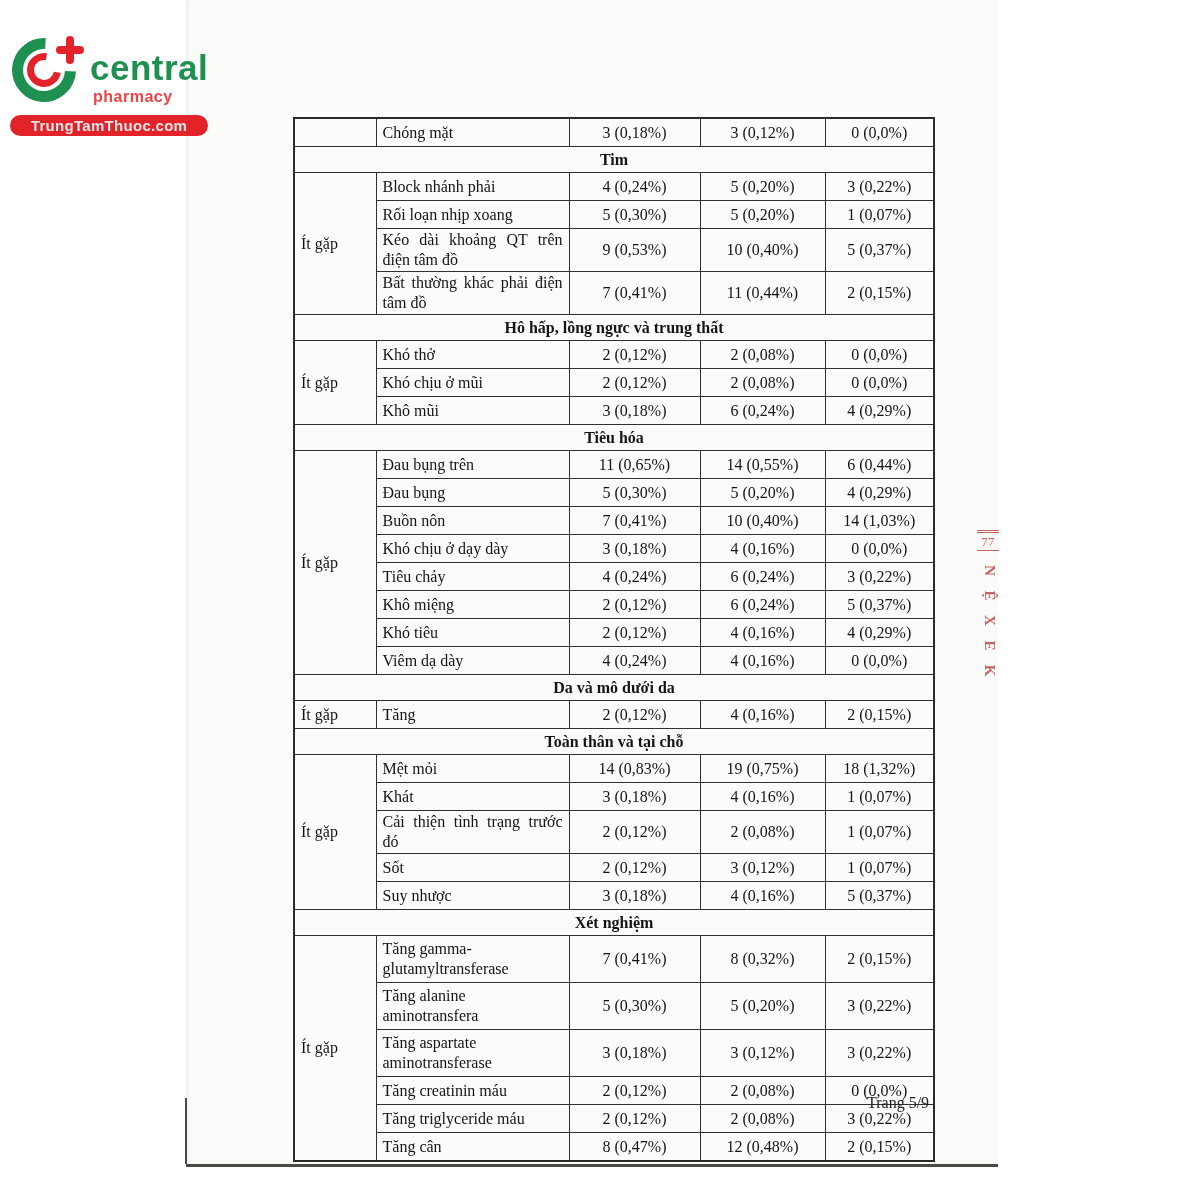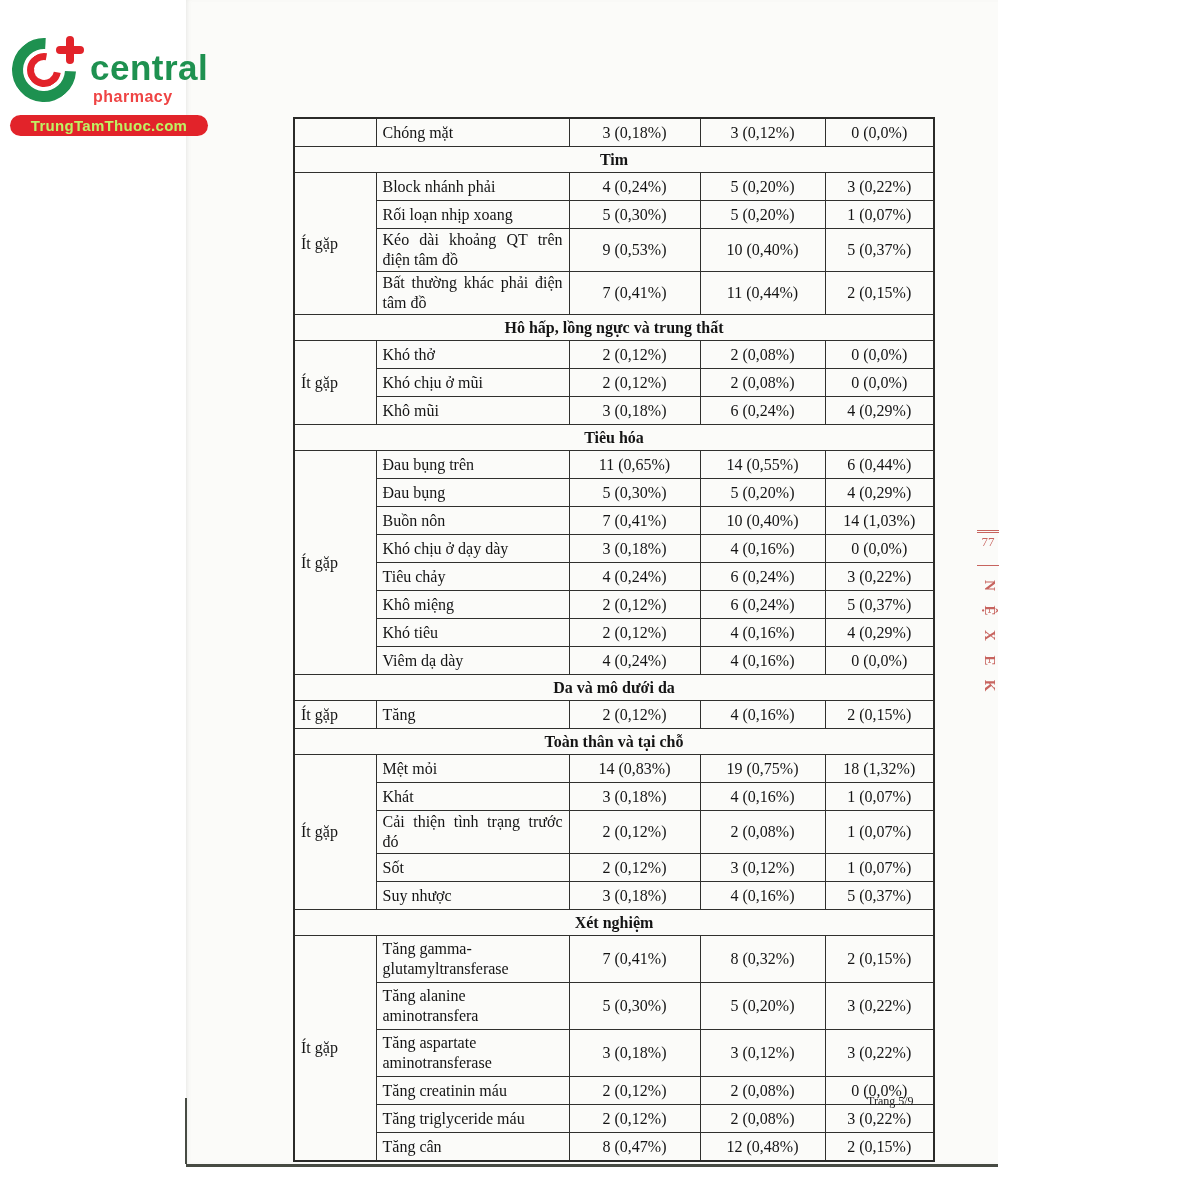--- a/index.html
+++ b/index.html
@@ -36,21 +36,21 @@
     font-family:"Liberation Sans","DejaVu Sans",sans-serif;
     font-weight:bold;font-size:35px;line-height:36px;color:#1e9150;letter-spacing:0.5px;
   }
   .sub{
     position:absolute;left:83px;top:58px;
     font-family:"Liberation Sans","DejaVu Sans",sans-serif;
     font-weight:bold;font-size:16px;color:#ef4444;letter-spacing:0.5px;
   }
   .badge{
     position:absolute;left:0;top:85px;width:198px;height:21px;background:#e2232a;
-    border-radius:11px;color:#bef264;text-align:center;
+    border-radius:11px;color:#e5e5e5;text-align:center;
     font-family:"Liberation Sans","DejaVu Sans",sans-serif;
     font-weight:bold;font-size:15px;line-height:21px;letter-spacing:0.3px;
   }
   
   .doc-table-wrap{position:absolute;left:293px;top:117px;}
   table.adv{
     border-collapse:collapse;table-layout:fixed;width:640px;
     font-size:16px;line-height:20px;color:#141414;
     border:2px solid #2b2b29;
   }
@@ -65,29 +65,29 @@
   td.name{white-space:pre-line;text-align:justify;padding:1px 7px;margin-left:12px;}
   td.val{text-align:center;}
   td.sechead{font-weight:bold;padding:1px 8px;text-align:center;}
   
   .stamp{
     position:absolute;left:974px;top:530px;width:30px;height:182px;
     color:#bf4a45;opacity:0.85;overflow:hidden;
   }
   .stamp-num-box{
     width:22px;margin-left:3px;text-align:center;font-size:13px;line-height:15px;
-    border-top:3px double #bf4a45;border-bottom:1px solid #bf4a45;padding:1px 0 16px;
+    border-top:3px double #bf4a45;border-bottom:1px solid #bf4a45;padding:1px 0 1px;
   }
   .stamp-letters{margin-top:10px;}
   .stamp-letters span{
     display:block;transform:rotate(90deg);font-size:15px;font-weight:bold;
     height:19px;line-height:19px;text-align:center;margin-top:6px;
   }
   
-  .page-footer{position:absolute;left:867px;top:1094px;font-size:12px;color:#222;}
+  .page-footer{position:absolute;left:867px;top:1094px;font-size:16px;color:#222;}
 </style>
 </head>
 <body>
 
 <div class="scan"></div>
 <div class="scan-left-edge"></div>
 
 <div class="logo">
   <div class="logo-mark">
     <div class="ring-outer"></div>

